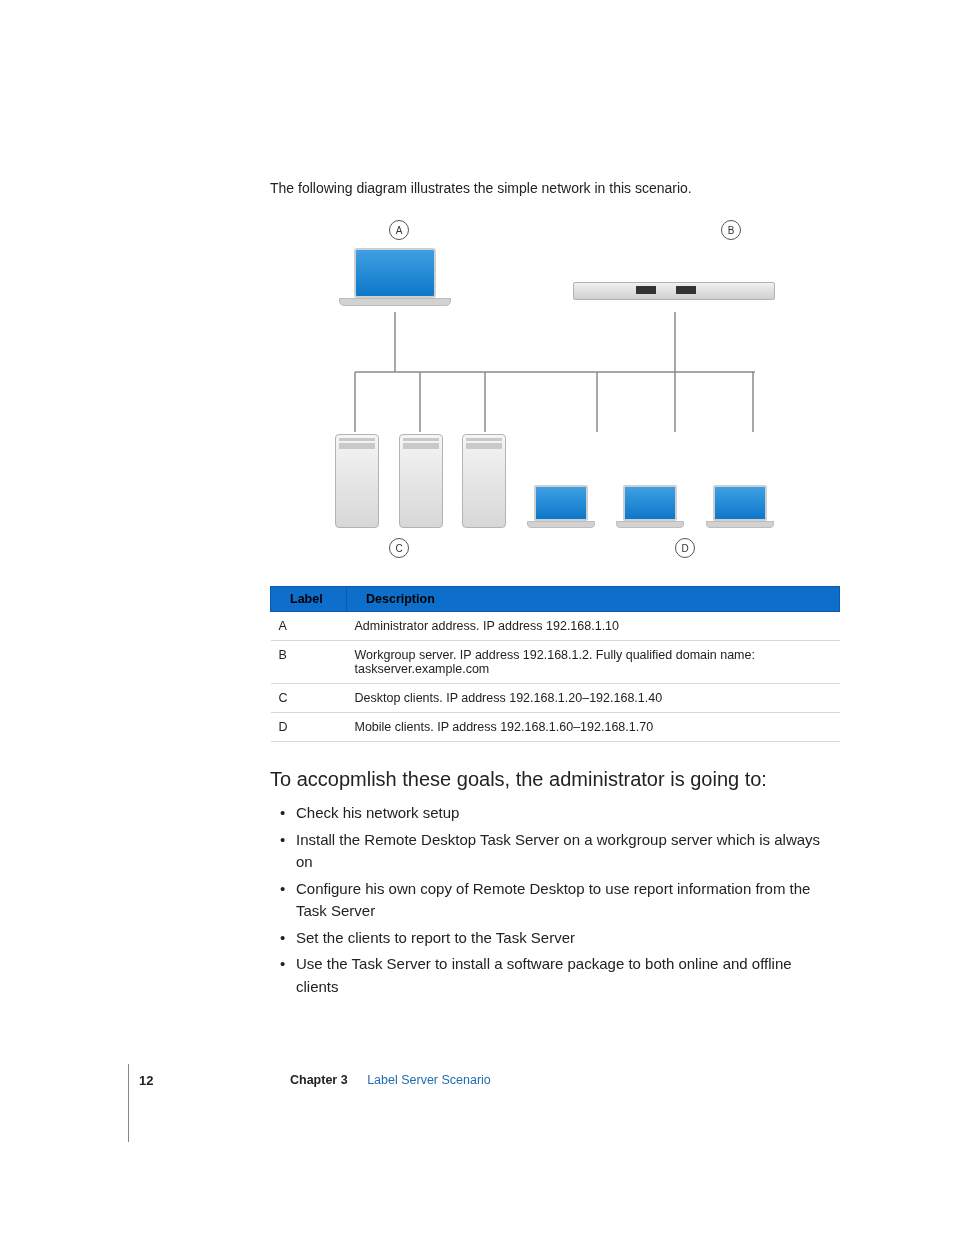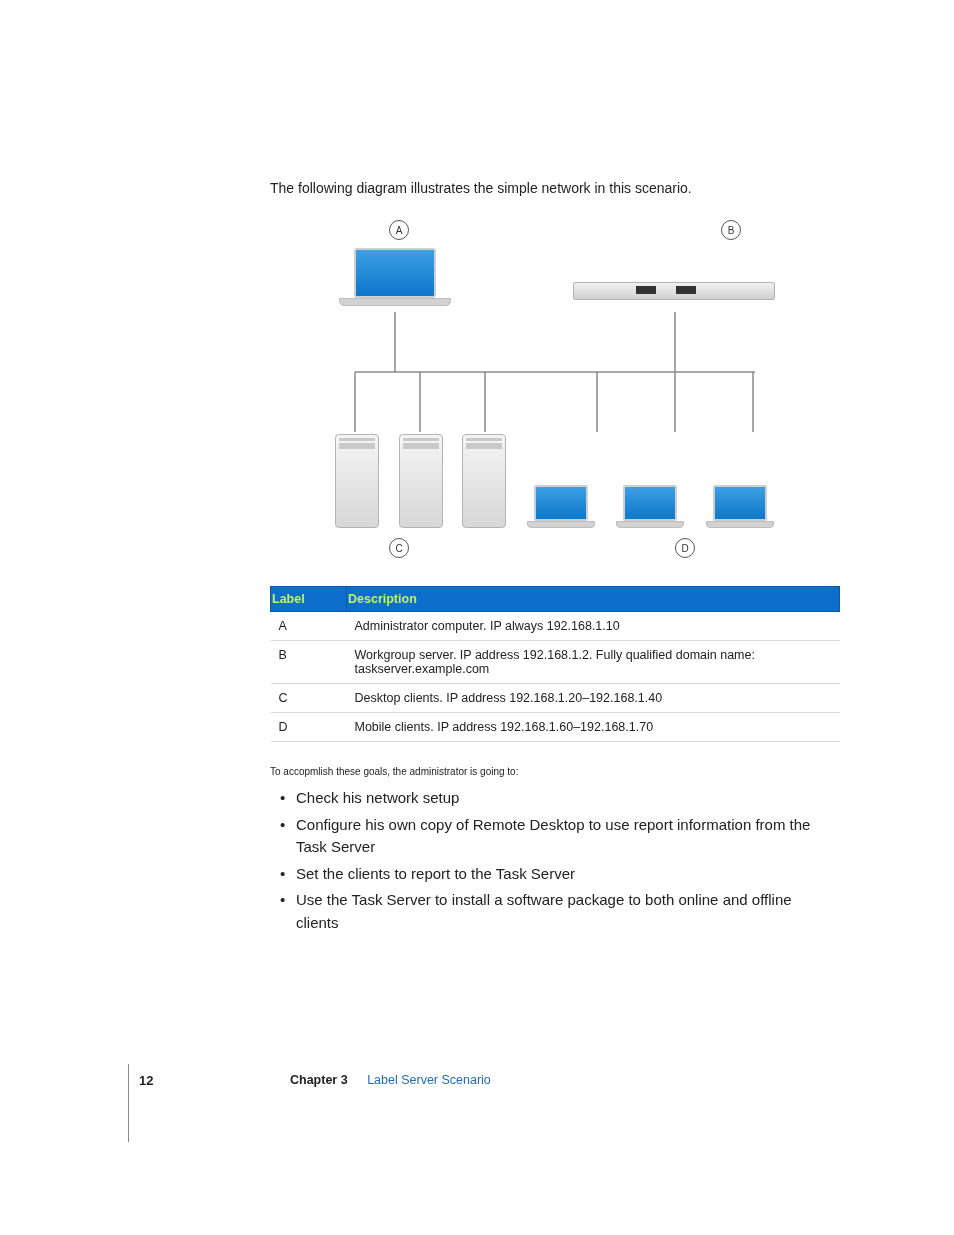--- a/index.html
+++ b/index.html
@@ -37,26 +37,26 @@
   .tower::after{content:"";position:absolute;left:3px;right:3px;top:3px;height:3px;background:#c9c9c9;}
   .small-laptop{width:70px;}
   .small-laptop .screen{width:50px;height:32px;margin:0 auto;border-radius:2px;
     background:linear-gradient(#3ea0e4,#0d77c9);border:2px solid #cfcfcf;}
   .small-laptop .base{width:66px;height:5px;margin:0 auto;background:#d2d2d2;
     border-bottom-left-radius:4px;border-bottom-right-radius:4px;border:1px solid #bdbdbd;}
   .row-bottom-labels{display:flex;justify-content:space-between;margin:10px 80px 0 54px;}
 
   
   table{width:100%;border-collapse:collapse;font-size:12.5px;margin-bottom:22px;}
-  thead th{background:var(--header-blue);color:#bef264;text-align:left;font-weight:700;
-    padding:5px 1px;border:1px solid #0a5aa6;}
+  thead th{background:var(--header-blue);color:#000000;text-align:left;font-weight:700;
+    padding:5px 19px;border:1px solid #0a5aa6;}
   tbody td{padding:7px 8px;border-bottom:1px solid #d8d8d8;vertical-align:top;}
   tbody td:first-child{width:60px;border-bottom:1px solid #d8d8d8;}
 
-  .lead{font-size:10px;line-height:1.5;margin:0 0 6px 0;}
+  .lead{font-size:20px;line-height:1.5;margin:0 0 6px 0;}
   ul.goals{margin:8px;padding-left:0;list-style:none;font-size:15px;line-height:1.5;}
   ul.goals li{position:relative;padding-left:18px;margin:4px 0;}
   ul.goals li::before{content:"•";position:absolute;left:2px;top:0;}
 
   
   .page-number{position:absolute;left:104px;top:1073px;font-weight:700;font-size:13px;margin-left:35px;}
   .footer-rule{position:absolute;left:128px;top:1064px;width:1px;height:78px;background:#888;}
   .footer-text{position:absolute;left:270px;top:1073px;font-size:12.5px;}
   .footer-text .chap{font-weight:700;margin-right:16px;margin-left:20px;}
   .footer-text .title{color:var(--link-blue);}
@@ -123,40 +123,41 @@
   <table>
     <thead>
       <tr>
         <th>Label</th>
         <th>Description</th>
       </tr>
     </thead>
     <tbody>
       <tr>
         <td>A</td>
-        <td>Administrator computer. IP always 192.168.1.10</td>
+        <td>Administrator address. IP address 192.168.1.10</td>
       </tr>
       <tr>
         <td>B</td>
         <td>Workgroup server. IP address 192.168.1.2. Fully qualified domain name: taskserver.example.com</td>
       </tr>
       <tr>
         <td>C</td>
         <td>Desktop clients. IP address 192.168.1.20–192.168.1.40</td>
       </tr>
       <tr>
         <td>D</td>
         <td>Mobile clients. IP address 192.168.1.60–192.168.1.70</td>
       </tr>
     </tbody>
   </table>
 
   <p class="lead">To accopmlish these goals, the administrator is going to:</p>
   <ul class="goals">
     <li>Check his network setup</li>
+    <li>Install the Remote Desktop Task Server on a workgroup server which is always on</li>
     <li>Configure his own copy of Remote Desktop to use report information from the Task Server</li>
     <li>Set the clients to report to the Task Server</li>
     <li>Use the Task Server to install a software package to both online and offline clients</li>
   </ul>
 </div>
 
 <div class="page-number">12</div>
 <div class="footer-rule"></div>
 <div class="footer-text">
   <span class="chap">Chapter 3</span>

